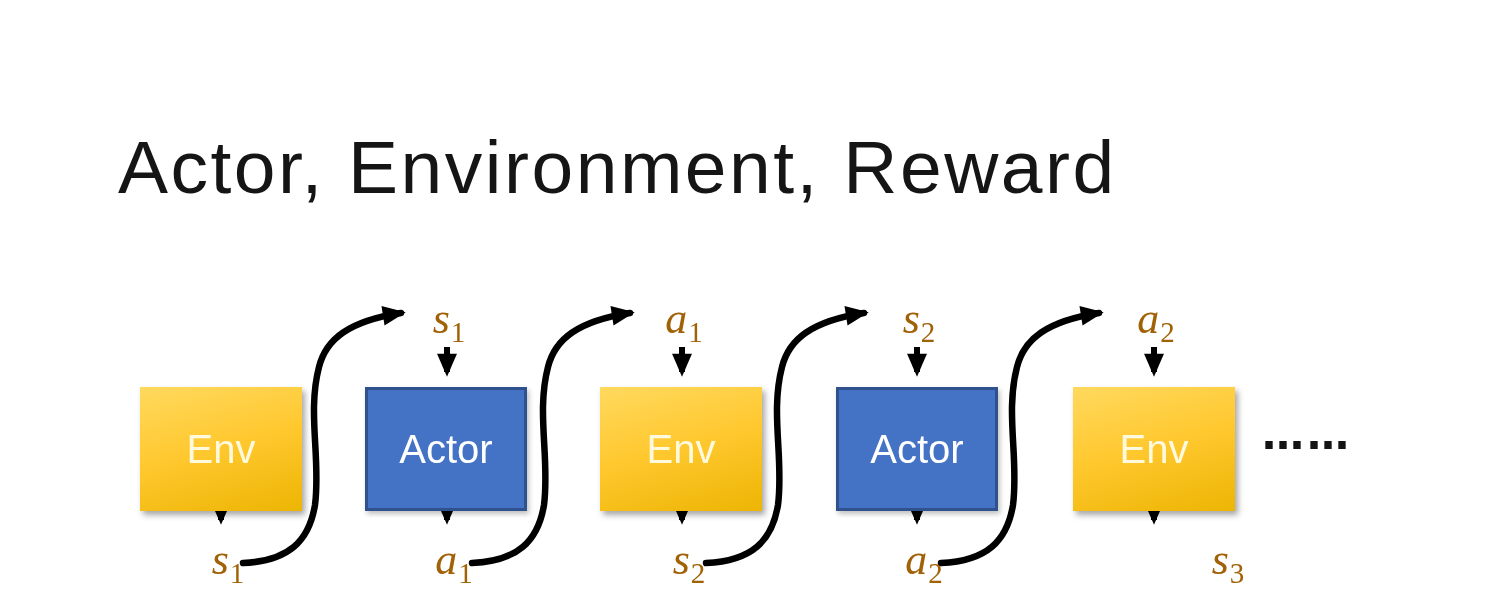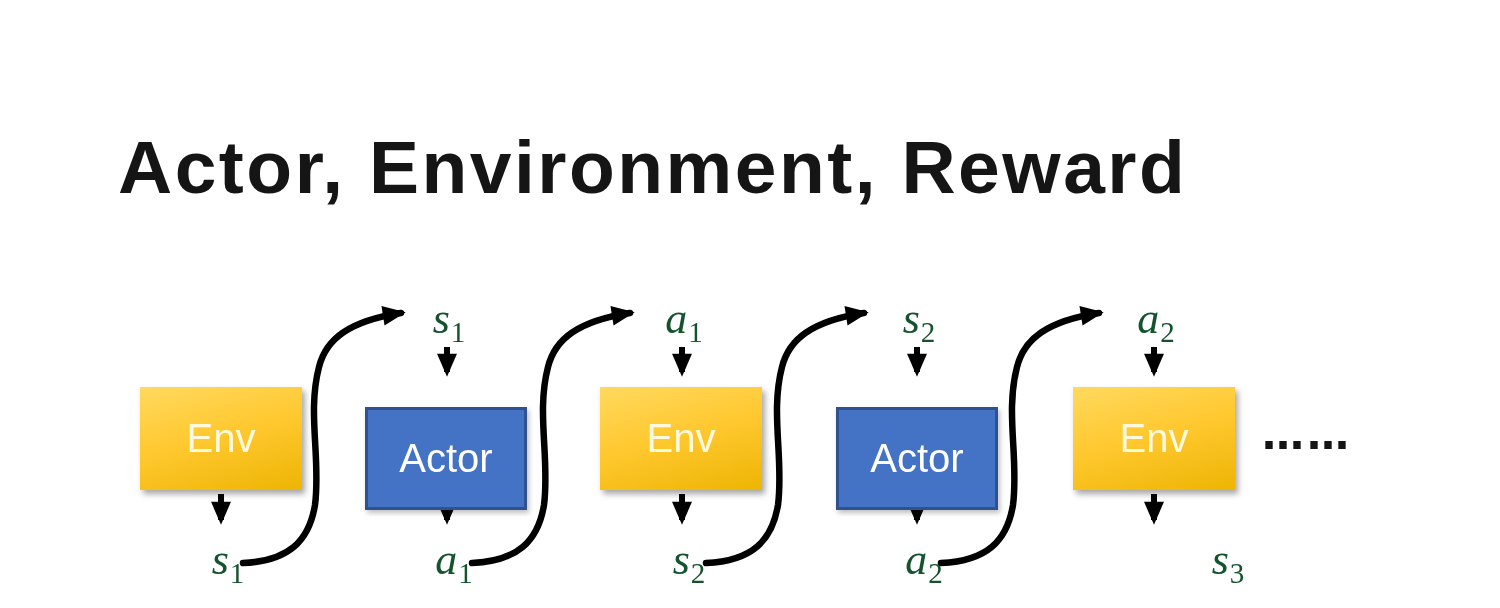--- a/index.html
+++ b/index.html
@@ -3,45 +3,44 @@
 <meta charset="utf-8">
 <style>
   html,body { margin:0; padding:0; background:#fff; }
   .stage {
     position:relative; width:1500px; height:608px;
     background:#FFFFFF; overflow:hidden;
     font-family:"Liberation Sans", sans-serif;
   }
   .slide-title {
     position:absolute; left:118px; top:124px;
-    font-size:75px; font-weight:700; color:#151515;
+    font-size:75px; font-weight:400; color:#151515;
     letter-spacing:2.5px; white-space:nowrap;
   }
   .arrows { position:absolute; left:0; top:0; width:1500px; height:608px; }
   .box {
-    position:absolute; top:387px; width:162px; height:103px;
+    position:absolute; top:387px; width:162px; height:124px;
     display:flex; align-items:center; justify-content:center;
     font-size:40px; box-sizing:border-box; white-space:nowrap;
   }
   .box.env {
     background:linear-gradient(165deg, #FFD95E 0%, #FFC82F 48%, #EDB503 100%);
     color:#FFF9DE;
     box-shadow:3px 4px 6px rgba(0,0,0,0.35);
   }
   .box.actor {
     background:#4472C4;
     border:3px solid #2F528F;
     color:#FFFFFF;
     box-shadow:2px 3px 5px rgba(0,0,0,0.25);
-    margin-top:20px;
   }
   .mathlabel {
     position:absolute;
     font-family:"Liberation Serif", serif;
-    font-style:italic; font-size:44px; color:#14532d;
+    font-style:italic; font-size:44px; color:#a16207;
     transform:translateX(-50%);
     white-space:nowrap; line-height:1;
   }
   .mathlabel .sub {
     font-style:normal; font-size:29px;
     vertical-align:-9px; margin-left:1px;
     font-family:"Liberation Serif", serif;
   }
   .toplabel { top:297px; }
   .bottomlabel { top:538px; }

